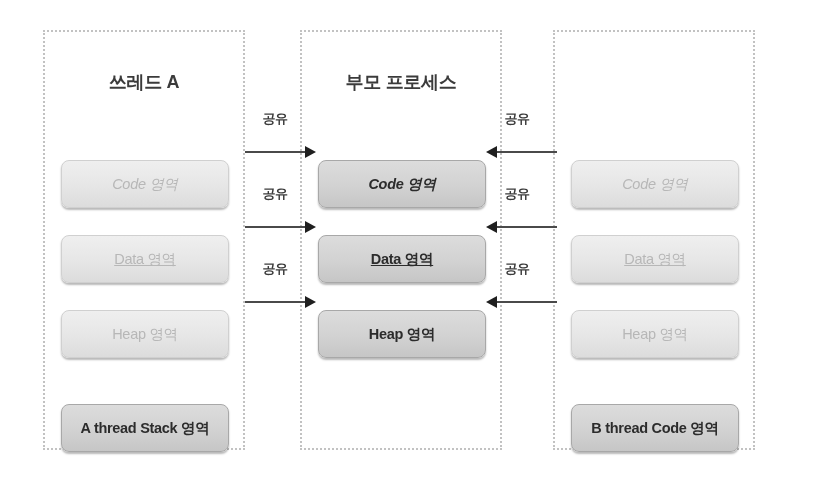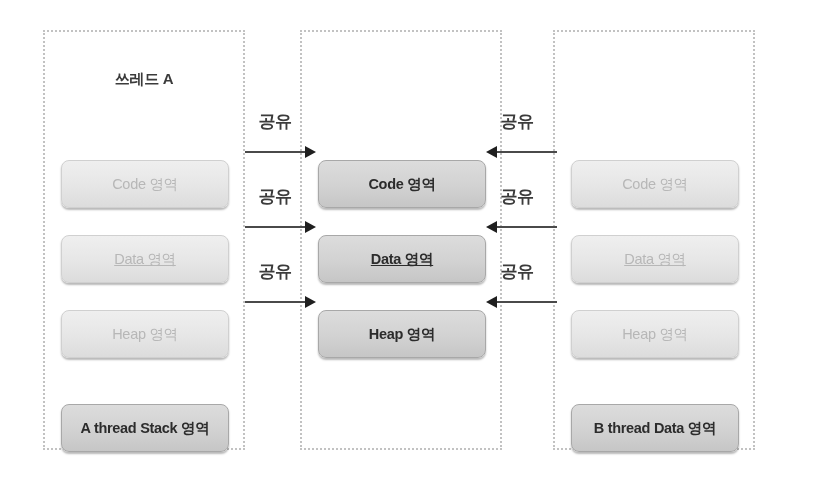--- a/index.html
+++ b/index.html
@@ -42,21 +42,21 @@
   #panel-thread-a { left: 43px;  width: 202px; }
   #panel-parent   { left: 300px; width: 202px; }
   #panel-thread-b { left: 553px; width: 202px; }
 
   .panel-title {
     position: absolute;
     top: 38px;
     left: 0;
     right: 0;
     text-align: center;
-    font-size: 15px;
+    font-size: 18px;
     font-weight: 700;
     color: #3b3b3b;
     letter-spacing: -0.3px;
     white-space: nowrap;
   }
 
   
   .mem-box {
     position: absolute;
     left: 16px;
@@ -81,21 +81,21 @@
     font-weight: 400;
   }
   
   .mem-box.solid {
     background: linear-gradient(to bottom, #dcdcdc 0%, #d2d2d2 55%, #c6c6c6 100%);
     border: 1px solid #a8a8a8;
     color: #2c2c2c;
     font-weight: 700;
   }
 
-  .row-0 { top: 128px; }
+  .row-0 { top: 128px; font-style: italic; }
   .row-1 { top: 203px; text-decoration: underline; }
   .row-2 { top: 278px; }
   .row-3 { top: 372px; }
 
   
   .connector {
     position: absolute;
     height: 2px;
     background: #4a4a4a;
   }
@@ -122,21 +122,21 @@
   .conn-row-1 { top: 226px; }
   .conn-row-2 { top: 301px; }
 
   .arr-row-0 { top: 146px; }
   .arr-row-1 { top: 221px; }
   .arr-row-2 { top: 296px; }
 
   
   .share-label {
     position: absolute;
-    font-size: 17px;
+    font-size: 13px;
     font-weight: 700;
     color: #3b3b3b;
     letter-spacing: -0.5px;
     white-space: nowrap;
     text-align: center;
     width: 40px;
   }
   .share-left  { left: 255px; }
   .share-right { left: 497px; }
 
@@ -152,32 +152,33 @@
   <div class="panel" id="panel-thread-a">
     <div class="panel-title">쓰레드 A</div>
 
     <div class="mem-box faded row-0">Code 영역</div>
     <div class="mem-box faded row-1">Data 영역</div>
     <div class="mem-box faded row-2">Heap 영역</div>
     <div class="mem-box solid row-3">A thread Stack 영역</div>
   </div>
 
   <div class="panel" id="panel-parent">
+    <div class="panel-title">부모 프로세스</div>
 
     <div class="mem-box solid row-0">Code 영역</div>
     <div class="mem-box solid row-1">Data 영역</div>
     <div class="mem-box solid row-2">Heap 영역</div>
   </div>
 
   <div class="panel" id="panel-thread-b">
 
     <div class="mem-box faded row-0">Code 영역</div>
     <div class="mem-box faded row-1">Data 영역</div>
     <div class="mem-box faded row-2">Heap 영역</div>
-    <div class="mem-box solid row-3">B thread Data 영역</div>
+    <div class="mem-box solid row-3">B thread Code 영역</div>
   </div>
 
   <div class="connector conn-left conn-row-0"></div>
   <div class="arrow-head point-right arr-row-0"></div>
   <div class="share-label share-left share-row-0">공유</div>
 
   <div class="connector conn-left conn-row-1"></div>
   <div class="arrow-head point-right arr-row-1"></div>
   <div class="share-label share-left share-row-1">공유</div>
 

